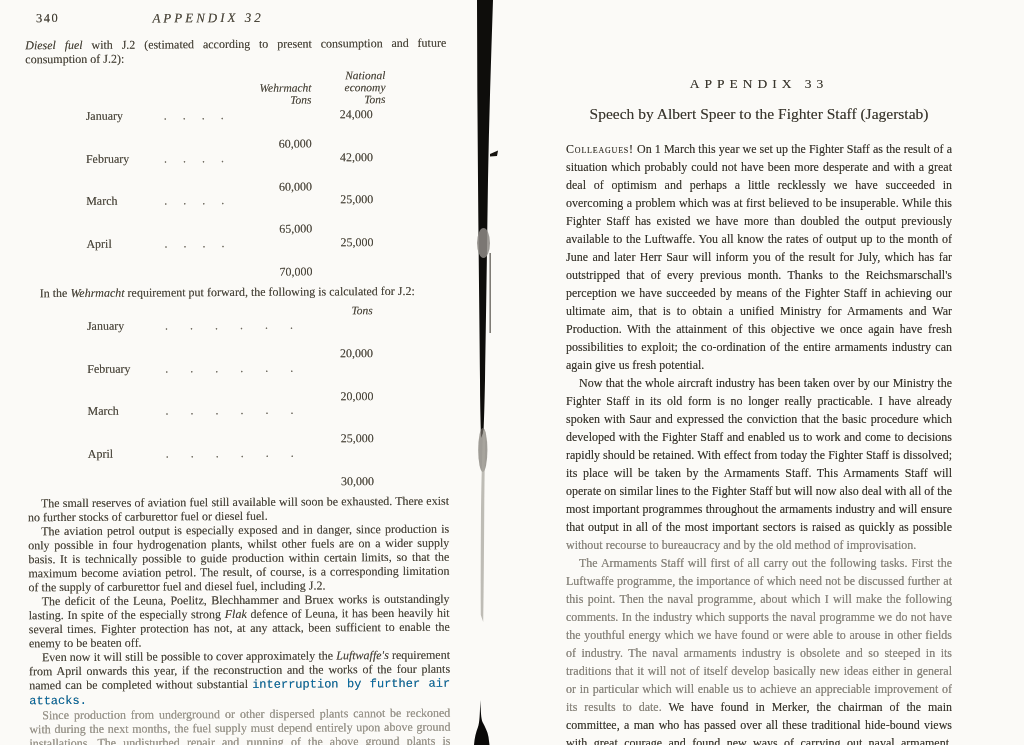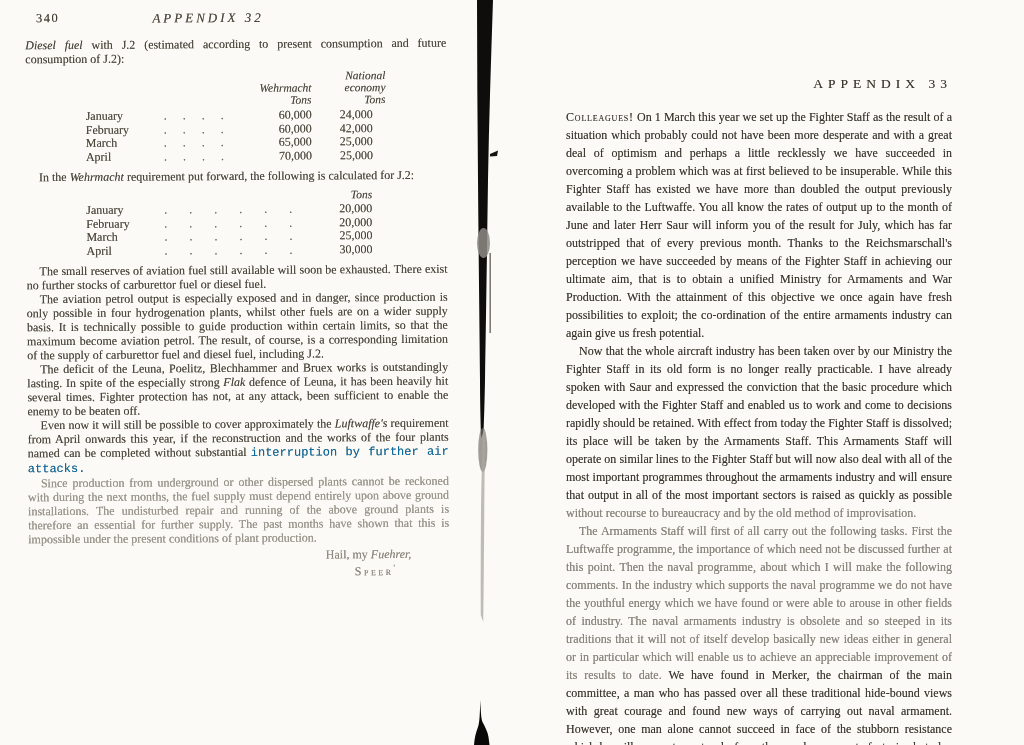--- a/index.html
+++ b/index.html
@@ -25,40 +25,40 @@
   .lp-para{margin:0;text-indent:13px;}
   .lp-intro{text-indent:0;margin-top:7px;}
   
   .tbl{margin-left:60px;font-size:12px;color:#4a463c;}
   .tbl1{width:300px;margin-top:5px;}
   .t1-grid{display:grid;grid-template-columns:78px 86px 62px 74px;line-height:13.5px;}
   .t1-headrow{display:grid;grid-template-columns:164px 62px 74px;align-items:end;
     margin-bottom:3px;}
   .th-stack{font-style:italic;text-align:right;font-size:11.5px;line-height:12px;}
   .dots{color:#6e6a60;word-spacing:13px;overflow:hidden;white-space:nowrap;}
-  .num{text-align:right;}
+  .num{text-align:right;margin-top:29px;}
   .num2{text-align:center;margin-left:15px;}
   .tbl2{width:312px;margin-top:6px;}
   .t2-grid{display:grid;grid-template-columns:78px 142px 66px;line-height:13.5px;}
   .t2-headrow{display:grid;grid-template-columns:220px 66px;margin-bottom:2px;}
   .t2-dots{word-spacing:19px;}
   .lp-after-tbl{margin-top:6px;}
   .fade-a{color:#0369a1;font-family:Liberation Mono, monospace;}
   .fade-b{color:#9b978d;}
   .sig{margin-top:3px;margin-right:38px;text-align:right;font-size:12px;
     line-height:14px;color:#8f8b82;}
   .sig-name{display:block;padding-right:14px;font-variant:small-caps;
     letter-spacing:2.5px;}
   .sig sup{font-size:8px;}
   
   .page-right{
     position:absolute;left:566px;top:76px;width:386px;
     color:#37342b;text-shadow:0 0 0.5px rgba(55,50,40,0.5);
   }
-  .rp-appendix{text-align:right;font-size:13.5px;letter-spacing:5px;color:#3a372e;}
+  .rp-appendix{text-align:center;font-size:13.5px;letter-spacing:5px;color:#3a372e;}
   .rp-title{text-align:center;font-size:15.5px;line-height:20px;margin-top:12px;
     color:#3a372e;}
   .rp-body{margin-top:16px;font-size:12px;line-height:18px;text-align:justify;}
   .rp-para{margin:0;text-indent:13px;}
   .rp-first{text-indent:0;}
   .lead-caps{font-variant:small-caps;letter-spacing:0.8px;}
   .rp-fade{color:#8a867d;}
   .rp-folio{position:absolute;left:566px;top:716px;width:386px;text-align:center;
     font-size:11.5px;color:#45413七;}
   .rp-folio{color:#454138;}
@@ -164,20 +164,21 @@
       <div class="sig">
         <span><span>Hail, my </span><i>Fuehrer,</i></span>
         <span class="sig-name"><span>Speer</span><sup>'</sup></span>
       </div>
     </div>
   </section>
 
   <section class="page-right">
     <div class="rp-appendix">APPENDIX 33</div>
     <div class="rp-title">
+      <span style="display:block">Speech by Albert Speer to the Fighter Staff (Jagerstab)</span>
     </div>
 
     <div class="rp-body">
       <p class="rp-para rp-first"><span class="lead-caps">Colleagues!</span><span> On 1 March this year we set up the Fighter Staff as the result of a situation which probably could not have been more desperate and with a great deal of optimism and perhaps a little recklessly we have succeeded in overcoming a problem which was at first believed to be insuperable. While this Fighter Staff has existed we have more than doubled the output previously available to the Luftwaffe. You all know the rates of output up to the month of June and later Herr Saur will inform you of the result for July, which has far outstripped that of every previous month. Thanks to the Reichsmarschall's perception we have succeeded by means of the Fighter Staff in achieving our ultimate aim, that is to obtain a unified Ministry for Armaments and War Production. With the attainment of this objective we once again have fresh possibilities to exploit; the co-ordination of the entire armaments industry can again give us fresh potential.</span></p>
       <p class="rp-para"><span>Now that the whole aircraft industry has been taken over by our Ministry the Fighter Staff in its old form is no longer really practicable. I have already spoken with Saur and expressed the conviction that the basic procedure which developed with the Fighter Staff and enabled us to work and come to decisions rapidly should be retained. With effect from today the Fighter Staff is dissolved; its place will be taken by the Armaments Staff. This Armaments Staff will operate on similar lines to the Fighter Staff but will now also deal with all of the most important programmes throughout the armaments industry and will ensure that output in all of the most important sectors is raised as quickly as possible </span><span class="rp-fade">without recourse to bureaucracy and by the old method of improvisation.</span></p>
       <p class="rp-para"><span class="rp-fade">The Armaments Staff will first of all carry out the following tasks. First the Luftwaffe programme, the importance of which need not be discussed further at this point. Then the naval programme, about which I will make the following comments. In the industry which supports the naval programme we do not have the youthful energy which we have found or were able to arouse in other fields of industry. The naval armaments industry is obsolete and so steeped in its traditions that it will not of itself develop basically new ideas either in general or in particular which will enable us to achieve an appreciable improvement of its results to date. </span><span>We have found in Merker, the chairman of the main committee, a man who has passed over all these traditional hide-bound views with great courage and found new ways of carrying out naval armament. However, one man alone cannot succeed in face of the stubborn resistance which he will encounter not only from the naval armaments factories but also from the Navy itself. We must therefore overcome all this opposition on the broadest basis in one general assault so that with the resources which</span></p>
     </div>
   </section>
 
 

